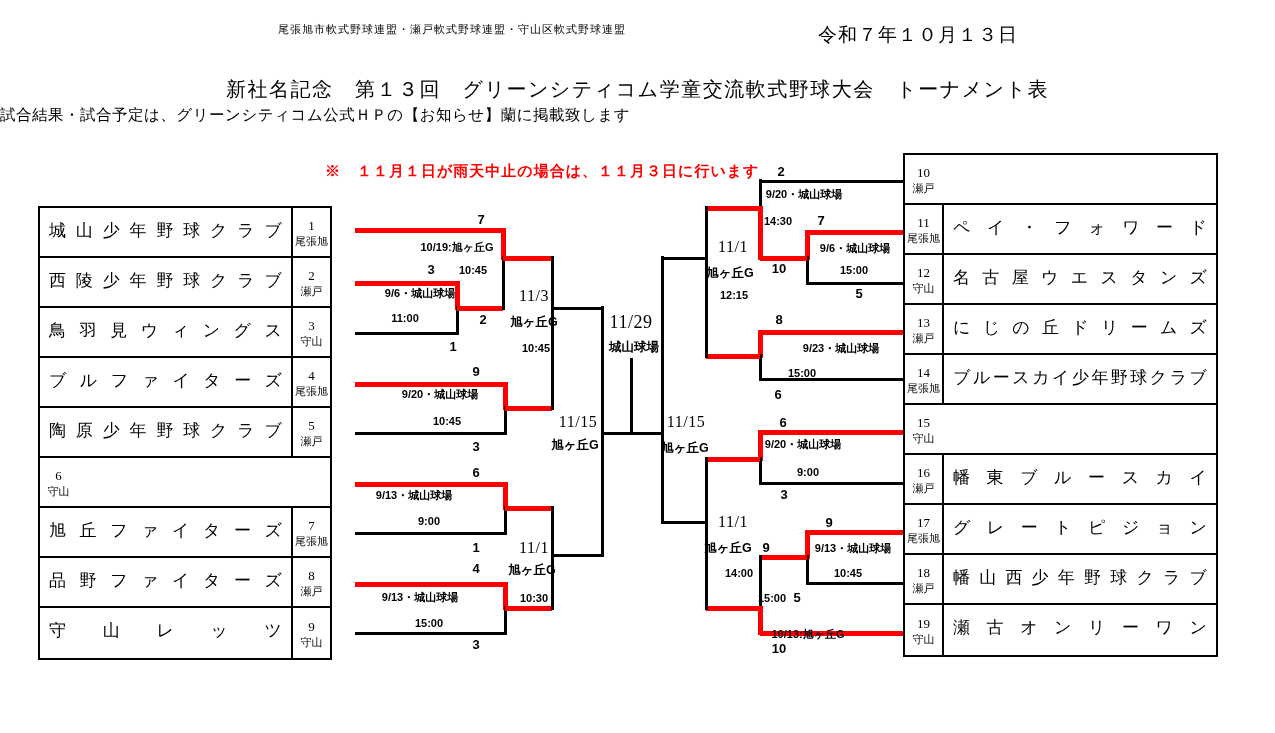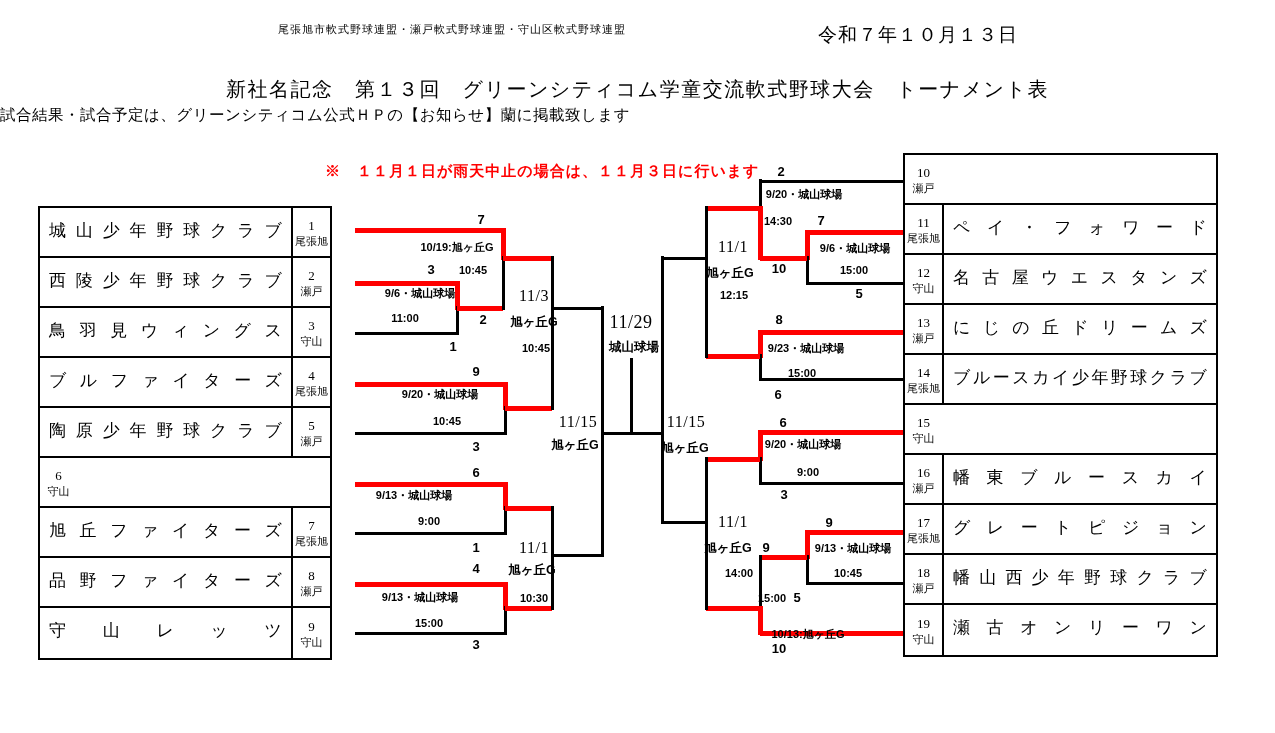--- a/index.html
+++ b/index.html
@@ -286,21 +286,21 @@
       <span class="lbl mi" style="left: 739px; top: 573px;">14:00</span>
       <span class="lbl sc" style="left: 781px; top: 171px;">2</span>
       <span class="lbl mi" style="left: 804px; top: 194px;">9/20・城山球場</span>
       <span class="lbl mi" style="left: 778px; top: 221px;">14:30</span>
       <span class="lbl sc" style="left: 821px; top: 220px;">7</span>
       <span class="lbl mi" style="left: 855px; top: 248px;">9/6・城山球場</span>
       <span class="lbl sc" style="left: 779px; top: 268px;">10</span>
       <span class="lbl mi" style="left: 854px; top: 270px;">15:00</span>
       <span class="lbl sc" style="left: 859px; top: 293px;">5</span>
       <span class="lbl sc" style="left: 779px; top: 319px;">8</span>
-      <span class="lbl mi" style="left: 806px; top: 348px;">9/23・城山球場</span>
+      <span class="lbl mi" style="left: 841px; top: 348px;">9/23・城山球場</span>
       <span class="lbl mi" style="left: 802px; top: 373px;">15:00</span>
       <span class="lbl sc" style="left: 778px; top: 394px;">6</span>
       <span class="lbl sc" style="left: 783px; top: 422px;">6</span>
       <span class="lbl mi" style="left: 803px; top: 444px;">9/20・城山球場</span>
       <span class="lbl mi" style="left: 808px; top: 472px;">9:00</span>
       <span class="lbl sc" style="left: 784px; top: 494px;">3</span>
       <span class="lbl sc" style="left: 829px; top: 522px;">9</span>
       <span class="lbl mi" style="left: 853px; top: 548px;">9/13・城山球場</span>
       <span class="lbl mi" style="left: 848px; top: 573px;">10:45</span>
       <span class="lbl sc" style="left: 766px; top: 547px;">9</span>

